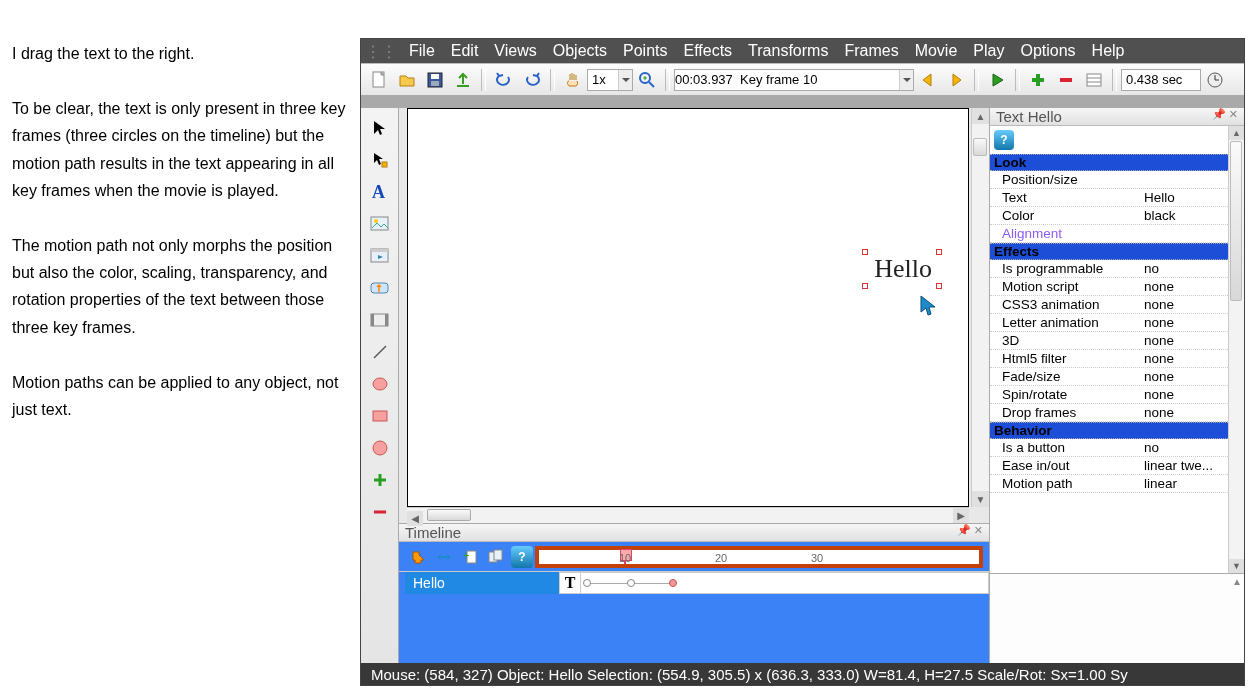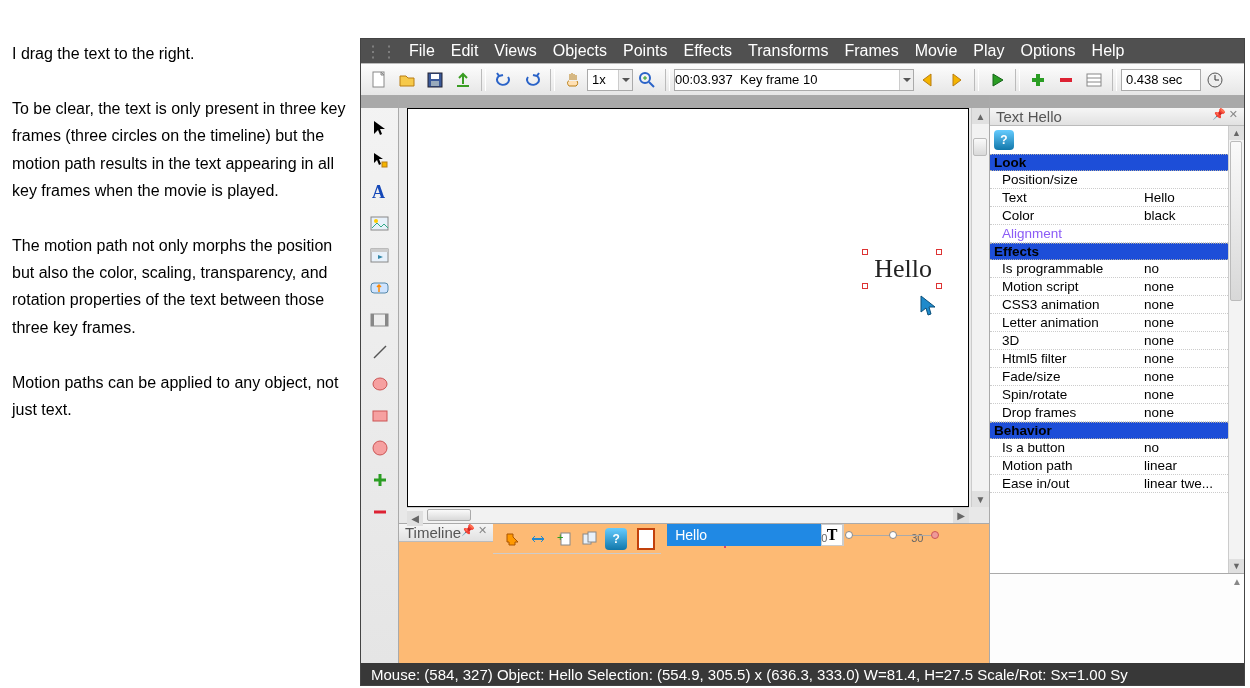--- a/index.html
+++ b/index.html
@@ -32,26 +32,26 @@
   .canvas .cursor { position:absolute; right:30px; top:185px; color:#1f8acb; }
   .vscroll { position:absolute; right:0; top:12px; bottom:16px; width:18px; background:#f2f2f2; border-left:1px solid #ccc;}
   .vscroll .up,.vscroll .dn{height:16px;background:#e0e0e0;display:flex;align-items:center;justify-content:center;font-size:10px;color:#666;}
   .vscroll .dn{position:absolute;bottom:0;width:100%;}
   .vscroll .thumb{position:absolute;top:30px;width:14px;left:1px;height:18px;background:linear-gradient(#fafafa,#d9d9d9);border:1px solid #bbb;border-radius:2px;}
   .hscroll { position:absolute; left:8px; right:20px; bottom:0; height:16px; background:#f2f2f2; border-top:1px solid #ccc;}
   .hscroll .lt,.hscroll .rt{width:16px;height:100%;background:#e0e0e0;display:inline-flex;align-items:center;justify-content:center;font-size:10px;color:#666;}
   .hscroll .rt{position:absolute;right:0;top:0;}
   .hscroll .thumb{position:absolute;left:20px;top:1px;height:12px;width:44px;background:linear-gradient(#fafafa,#d9d9d9);border:1px solid #aaa;border-radius:2px;}
   
-  .timeline { height:140px; border-top:1px solid #aaa; background:#fdba74; display:flex; }
+  .timeline { height:140px; border-top:1px solid #aaa; background:#3b82f6; display:flex; flex-direction:column; }
   .panel-head { background:linear-gradient(#f6f6f6,#e1e1e1); border-bottom:1px solid #bbb; height:18px; display:flex; padding:0 6px; font-size:15px; color:#555;}
   .panel-head .pinx { margin-left:auto; color:#888; font-size:11px;}
   .timeline-tb { height:30px; display:flex; align-items:center; padding:0 6px; border-bottom:1px solid #ccc;}
   .timeline-tb .tbtn{width:22px;height:22px;margin:0 2px;display:flex;align-items:center;justify-content:center;}
-  .timeline-ruler{flex:1;margin-left:8px;background:#fff;border:2px solid #c2410c;height:22px;position:relative;font-size:10px;color:#666;padding-left:14px;}
+  .timeline-ruler{flex:1;margin-left:0;background:#fff;border:4px solid #c2410c;height:22px;position:relative;font-size:10px;color:#666;padding-left:14px;}
   .ticklabel{position:absolute;top:2px;font-size:11px;}
   .playhead{position:absolute;top:0;bottom:0;width:2px;background:#d46;left:85px;}
   .playhead:before{content:"";position:absolute;top:-1px;left:-4px;width:10px;height:10px;background:#faa;border:1px solid #d46;}
   .timeline-track{display:flex;height:22px;}
   .track-label{width:154px;background:#2089e4;color:#fff;padding:1px 8px;font-size:14px;display:flex;align-items:center;position:relative;margin-left:6px;}
   .track-type{width:22px;background:#fff;border:1px solid #ccc;display:flex;align-items:center;justify-content:center;font-family:serif;font-weight:bold;}
   .track-area{flex:1;background:#fff;border:1px solid #ccc;border-left:none;position:relative;}
   .kf{position:absolute;top:50%;width:8px;height:8px;margin-top:-4px;border-radius:50%;background:#fff;border:1px solid #888;}
   .kf.red{background:#e99;border-color:#c55;}
   .kline{position:absolute;top:50%;height:1px;background:#aaa;}
@@ -431,26 +431,26 @@
         <div class="prop-row">
               <span class="k">Drop frames</span>
               <span class="v">none</span>
             </div>
         <div class="prop-section">Behavior</div>
         <div class="prop-row">
               <span class="k">Is a button</span>
               <span class="v">no</span>
             </div>
         <div class="prop-row">
+              <span class="k">Ease in/out</span>
+              <span class="v">linear twe...</span>
+            </div>
+        <div class="prop-row">
               <span class="k">Motion path</span>
               <span class="v">linear</span>
-            </div>
-        <div class="prop-row">
-              <span class="k">Ease in/out</span>
-              <span class="v">linear twe...</span>
             </div>
         </div>
         <div class="prop-scroll">
           <div class="up">▲</div>
           <div class="thumb"></div>
           <div class="dn">▼</div>
         </div>
       </div>
       <div class="prop-bottom">
         <div class="up2">▲</div>

